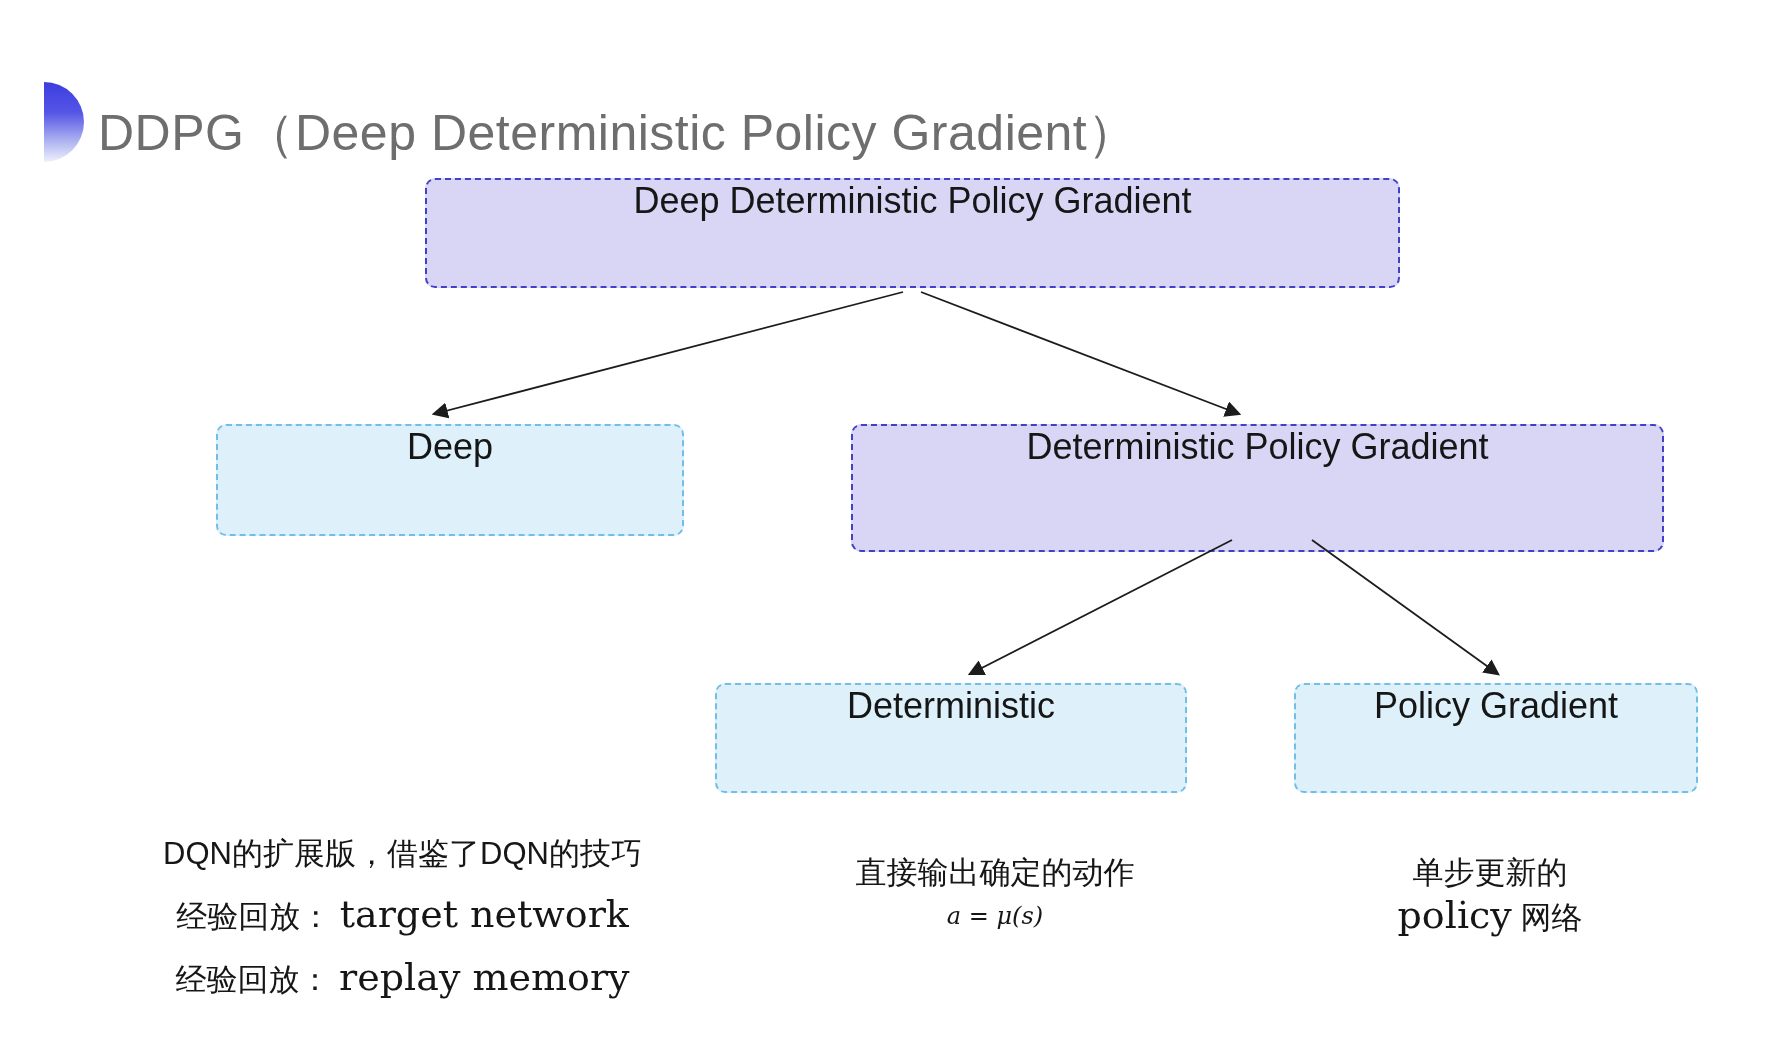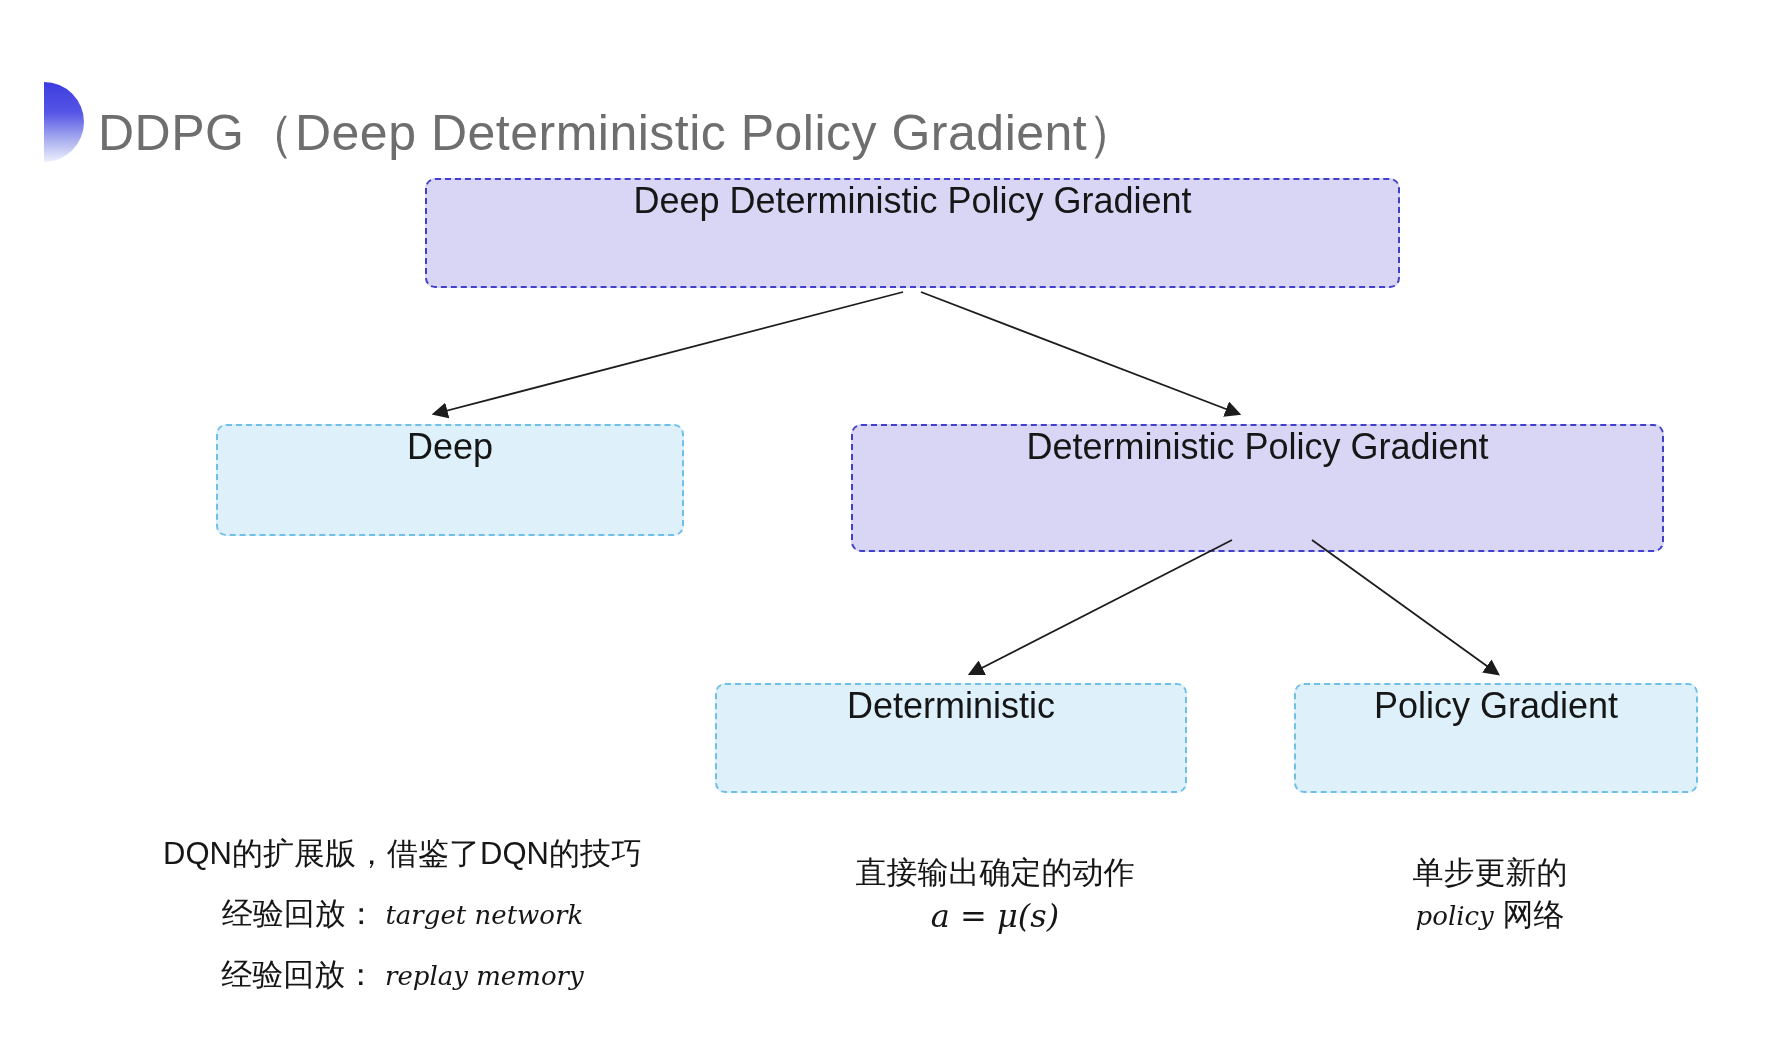--- a/index.html
+++ b/index.html
@@ -85,29 +85,28 @@
   }
   .annotation .line {
     line-height: 42px;
   }
   .ann-deep { left: 110px; top: 833px; width: 585px; }
   .ann-deep .line { margin-bottom: 18px; }
   .ann-det  { left: 795px;  top: 852px; width: 400px; }
   .ann-pg   { left: 1290px; top: 852px; width: 400px; }
   .serif-italic {
     font-family: "DejaVu Serif", serif;
-    font-style: italic;
     font-weight: 400;
-    font-size: 26px;
+    font-size: 38px;
   }
   .formula {
     font-family: "DejaVu Serif", serif;
     font-style: italic;
     font-weight: 400;
-    font-size: 32px;
+    font-size: 24px;
     line-height: 44px;
   }
 </style>
 </head>
 <body>
 
 <div class="slide">
 
   <div class="title-accent"></div>
   <div class="page-title">DDPG（Deep Deterministic Policy Gradient）</div>

